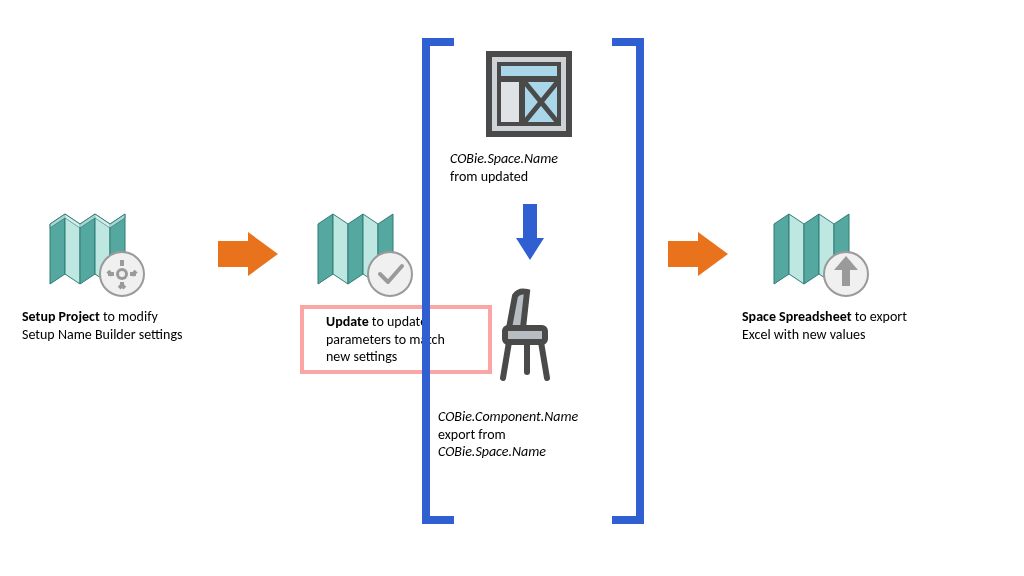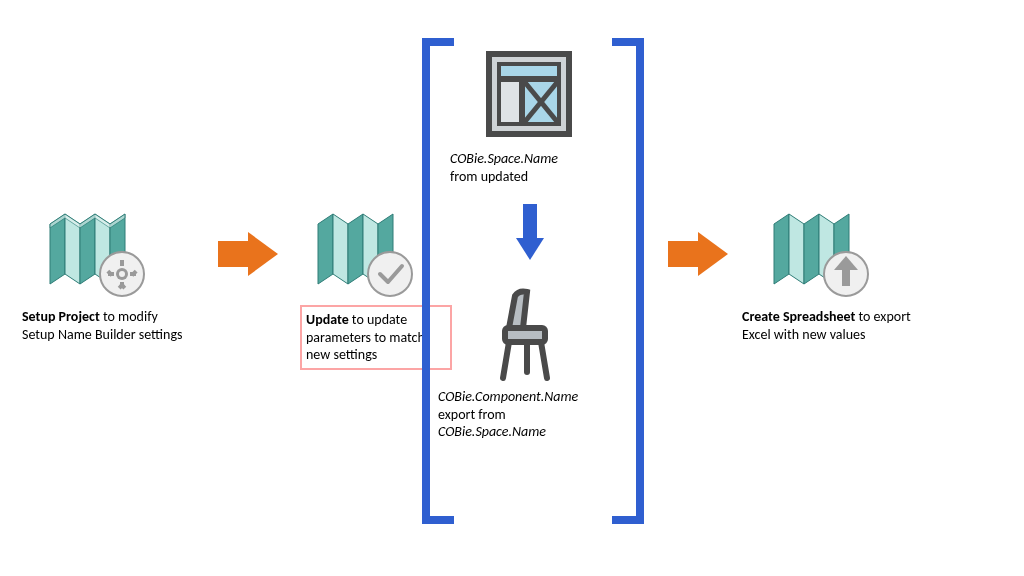--- a/index.html
+++ b/index.html
@@ -11,22 +11,22 @@
     font-size: 14px;
     color: #000;
     background: #fff;
     overflow: hidden;
   }
   .canvas { position: relative; width: 1024px; height: 576px; }
   .abs { position: absolute; }
   .caption { text-align: left; line-height: 1.25; }
   .caption b { font-weight: 700; margin-top: 12px; }
   .boxed {
-    border: 2px solid #fca5a5;
-    padding: 4px 4px;
+    border: 4px solid #fca5a5;
+    padding: 4px 22px;
     background: #fff;
   }
   
   .cube-wrap svg { display: block; }
   
   .arrow-orange {
     width: 0; height: 0;
     border-top: 22px solid transparent;
     border-bottom: 22px solid transparent;
     border-left: 30px solid #e9731c;
@@ -160,21 +160,21 @@
 
         <path d="M16 40 L22 8 Q26 2 34 4 L30 40 Z"></path>
 
         <line x1="16" y1="54" x2="10" y2="90"></line>
         <line x1="48" y1="54" x2="54" y2="90"></line>
 
         <line x1="34" y1="54" x2="34" y2="84"></line>
       </g>
     </svg>
   </div>
-  <div class="abs caption" style="left:438px; top:388px; width:186px;">
+  <div class="abs caption" style="left:438px; top:408px; width:186px;">
     <span style="font-style:italic;">COBie.Component.Name</span><br>
     <span>export from</span><br>
     <span style="font-style:italic;">COBie.Space.Name</span>
   </div>
 
   <div class="arrow-orange-wrap" style="left:668px; top:232px;">
     <div class="arrow-orange-shaft"></div>
     <div class="arrow-orange abs" style="right:0; top:0;"></div>
   </div>
 
@@ -188,16 +188,16 @@
         <polygon points="70,22 85,12 85,72 70,82" fill="#54a89f"></polygon>
       </g>
       <circle cx="82" cy="72" r="22" fill="#f0f0f0" stroke="#9a9a9a" stroke-width="2"></circle>
       <g fill="#9a9a9a">
         <rect x="78" y="66" width="8" height="18"></rect>
         <polygon points="70,68 94,68 82,54"></polygon>
       </g>
     </svg>
   </div>
   <div class="abs caption" style="left:742px; top:308px; width:180px;">
-    <b>Create Spreadsheet</b><span> to export Excel with new values</span>
+    <b>Space Spreadsheet</b><span> to export Excel with new values</span>
   </div>
 
 </div>
 
 </body></html>

